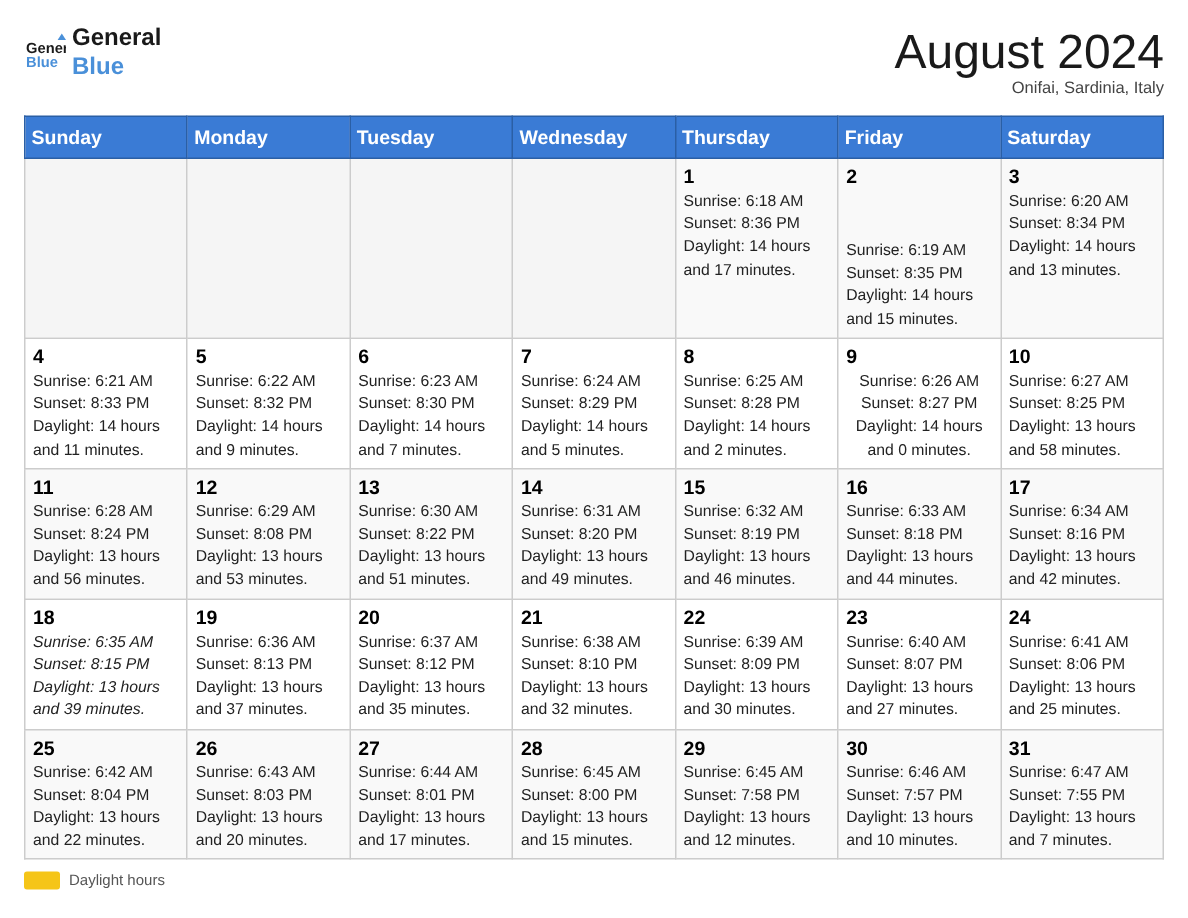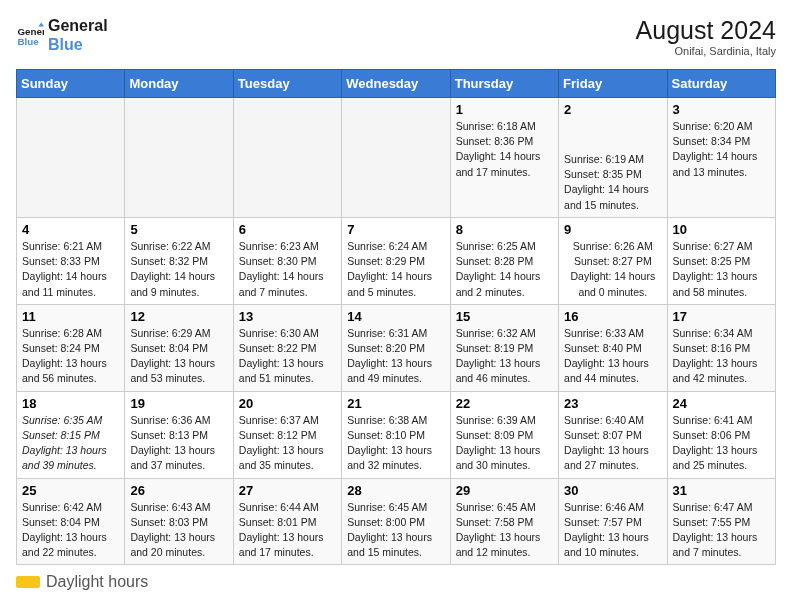--- a/index.html
+++ b/index.html
@@ -22,21 +22,21 @@
       gap: 4px;
     }
     .logo-icon {
       width: 28px;
       height: 28px;
     }
     .title-block {
       text-align: right;
     }
     .month-title {
-      font-size: 25px;
+      font-size: 32px;
       font-weight: normal;
       color: #1a1a1a;
     }
     .location {
       font-size: 11px;
       color: #444;
     }
     table {
       width: 100%;
       border-collapse: collapse;
@@ -72,21 +72,21 @@
     .day-info {
       font-size: 10.5px;
       color: #222;
       line-height: 1.45;
     }
     td.empty {
       background: #f5f5f5 !important;
     }
     .footer {
       margin-top: 8px;
-      font-size: 16px;
+      font-size: 10px;
       color: #555;
       display: flex;
       align-items: center;
       gap: 6px;
     }
     .daylight-bar {
       display: inline-block;
       width: 24px;
       height: 12px;
       background: #f5c518;
@@ -210,21 +210,21 @@
         <td>
           <span class="day-number">11</span>
           <div class="day-info" style="white-space: pre-line;">Sunrise: 6:28 AM
 Sunset: 8:24 PM
 Daylight: 13 hours
 and 56 minutes.</div>
         </td>
         <td>
           <span class="day-number">12</span>
           <div class="day-info" style="white-space: pre-line;">Sunrise: 6:29 AM
-Sunset: 8:04 PM
+Sunset: 8:08 PM
 Daylight: 13 hours
 and 53 minutes.</div>
         </td>
         <td>
           <span class="day-number">13</span>
           <div class="day-info" style="white-space: pre-line;">Sunrise: 6:30 AM
 Sunset: 8:22 PM
 Daylight: 13 hours
 and 51 minutes.</div>
         </td>
@@ -238,21 +238,21 @@
         <td>
           <span class="day-number">15</span>
           <div class="day-info" style="white-space: pre-line;">Sunrise: 6:32 AM
 Sunset: 8:19 PM
 Daylight: 13 hours
 and 46 minutes.</div>
         </td>
         <td>
           <span class="day-number">16</span>
           <div class="day-info" style="white-space: pre-line;">Sunrise: 6:33 AM
-Sunset: 8:40 PM
+Sunset: 8:18 PM
 Daylight: 13 hours
 and 44 minutes.</div>
         </td>
         <td>
           <span class="day-number">17</span>
           <div class="day-info" style="white-space: pre-line;">Sunrise: 6:34 AM
 Sunset: 8:16 PM
 Daylight: 13 hours
 and 42 minutes.</div>
         </td>

